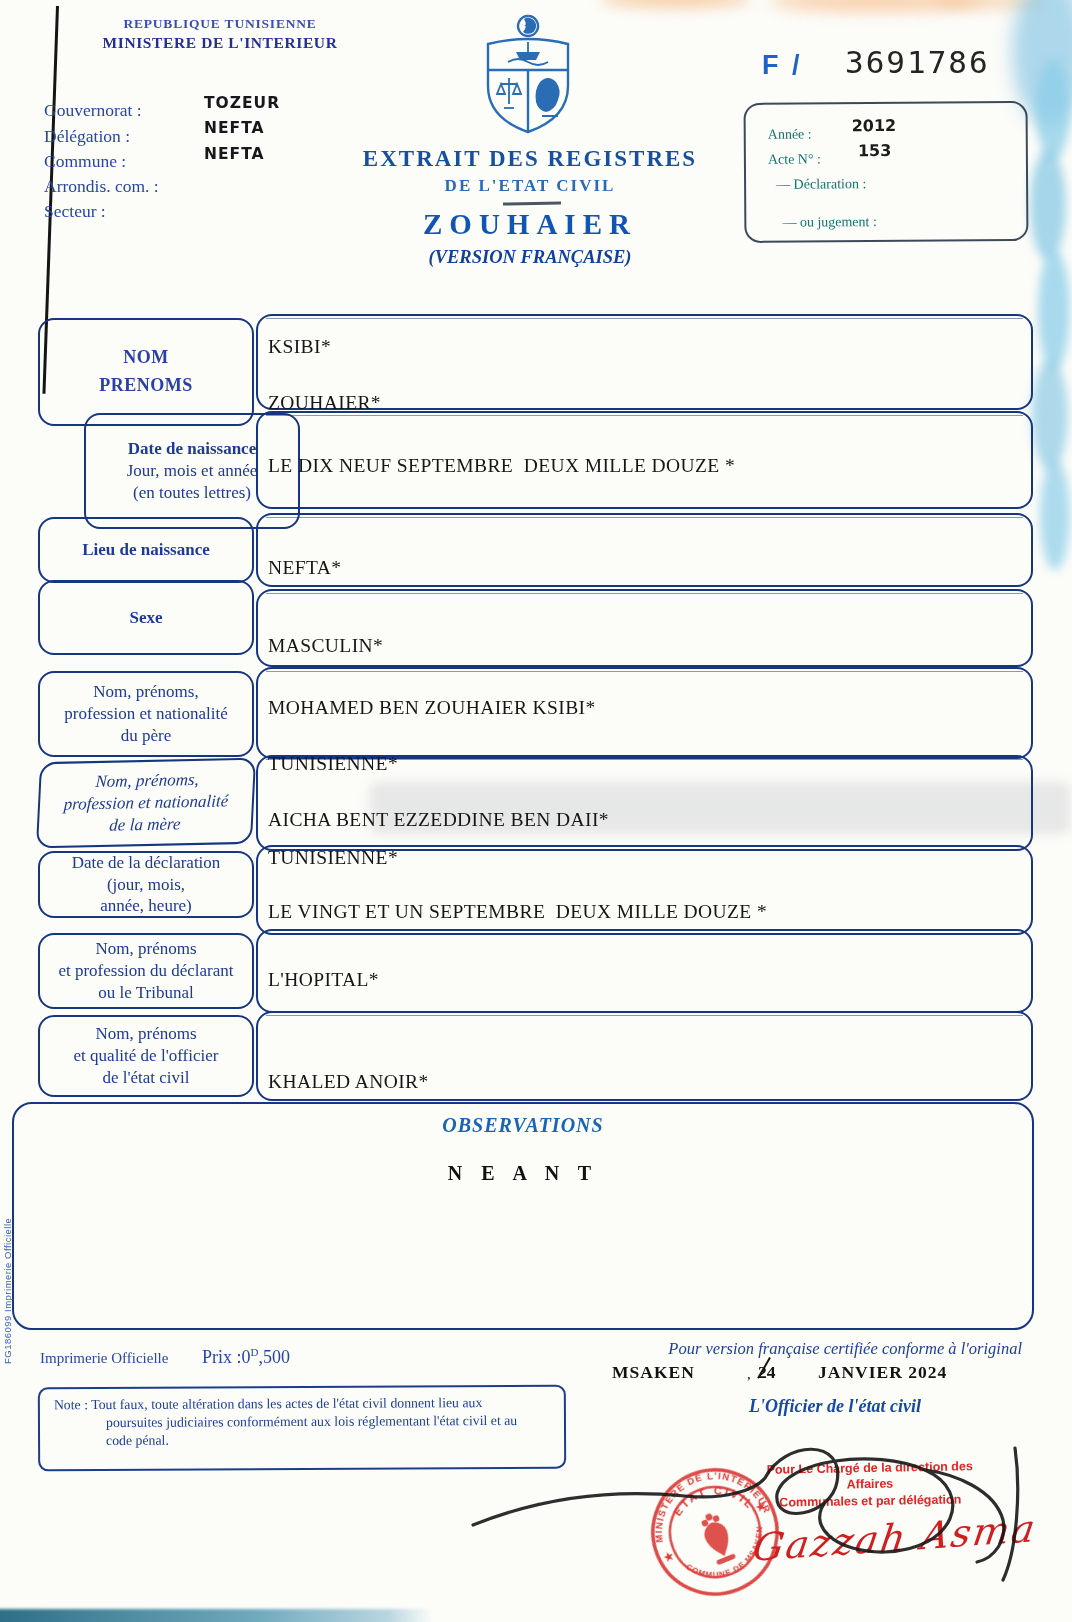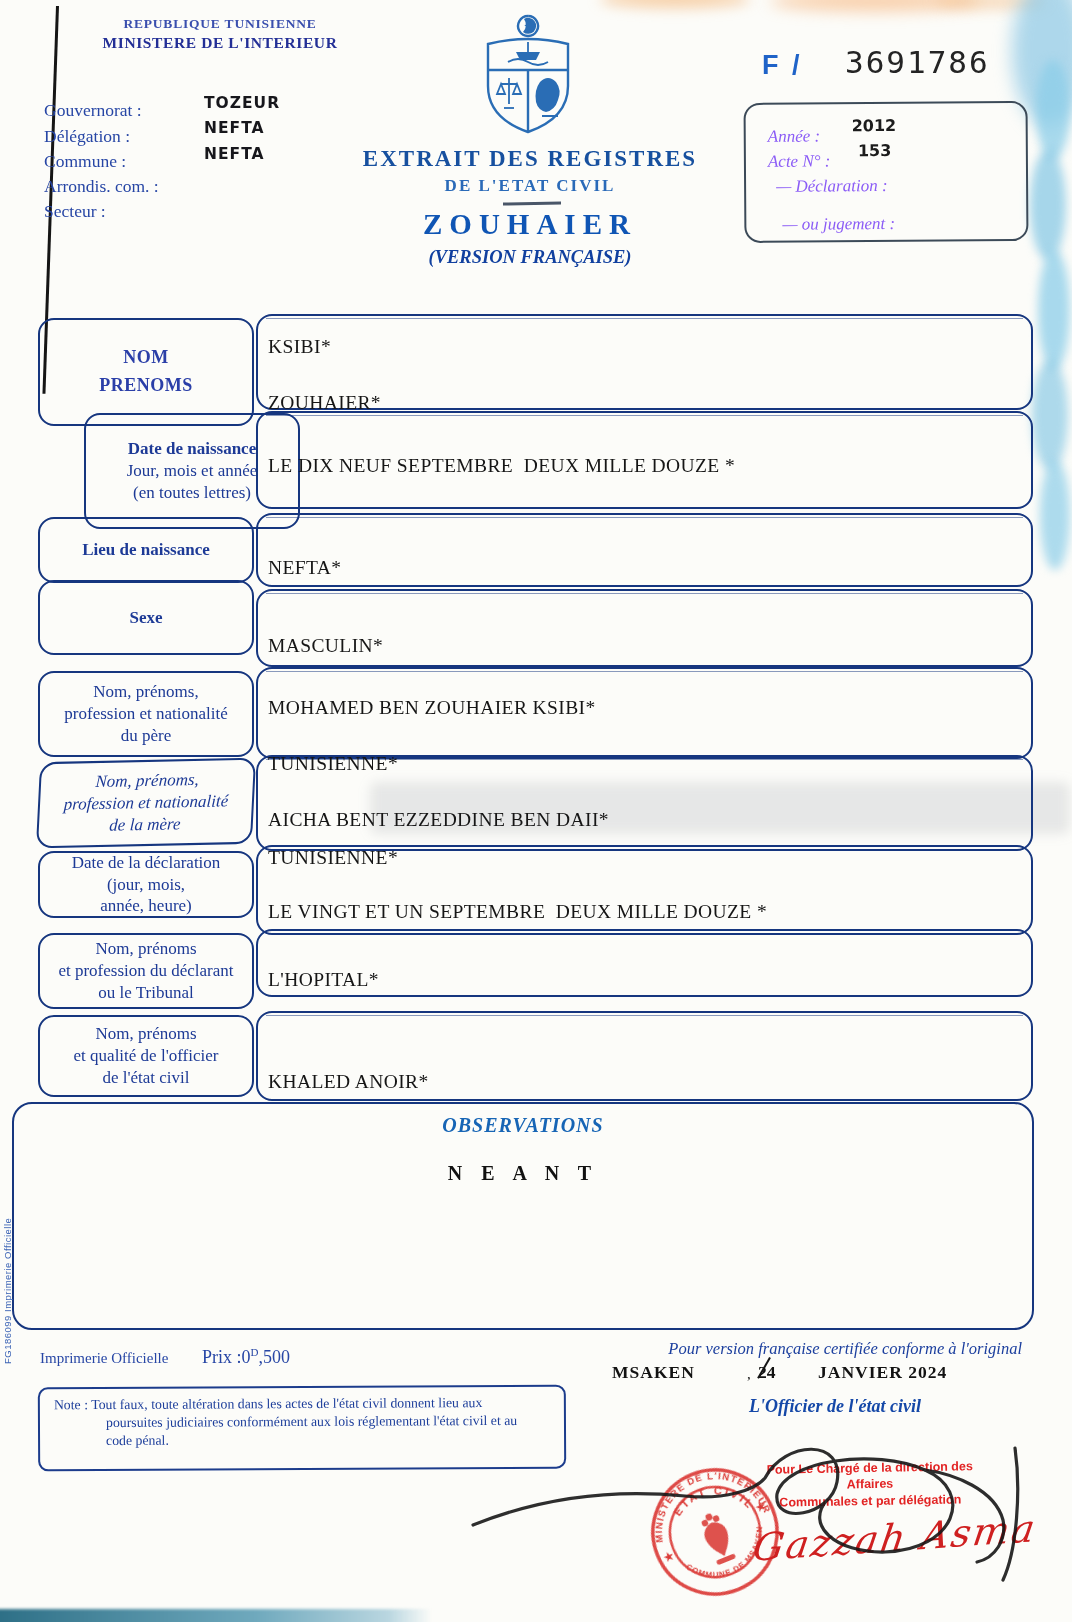--- a/index.html
+++ b/index.html
@@ -26,21 +26,21 @@
   .t4{position:absolute;left:300px;top:247px;width:460px;text-align:center;font-size:18.5px;
       font-weight:bold;font-style:italic;color:#11409f;}
   
   .serial-f{position:absolute;left:762px;top:50px;font-family:"Liberation Sans",sans-serif;
             font-size:27px;font-weight:bold;color:#1f63c8;letter-spacing:3px;}
   .serial-n{position:absolute;left:845px;top:44px;font-family:"DejaVu Sans Mono",monospace;
             font-size:31px;color:#242424;letter-spacing:2px;}
   .acte-box{position:absolute;left:744px;top:102px;width:284px;height:140px;border:2.5px solid #3c4a58;
             border-radius:16px;box-sizing:border-box;transform:rotate(-.4deg);}
   .acte-box span{position:absolute;}
-  .ab-lbl{font-size:17px;color:#8b5cf6;font-style:italic;}
+  .ab-lbl{font-size:14px;color:#0f766e;}
   .ab-val{font-family:"DejaVu Sans","Liberation Sans",sans-serif;font-size:16px;font-weight:bold;color:#1c1c1c;}
   
   .lbl-box{position:absolute;left:38px;width:216px;border:2.2px solid #16367f;border-radius:16px;
            box-sizing:border-box;display:flex;flex-direction:column;justify-content:center;
            align-items:center;text-align:center;color:#1d3a96;font-size:17px;line-height:1.28;}
   .val-box{position:absolute;left:256px;width:777px;border:2.2px solid #16367f;border-radius:16px;box-sizing:border-box;}
   .val-box::before{content:"";position:absolute;left:8px;right:8px;top:2px;border-top:1.4px solid rgba(22,54,127,.5);}
   .val{position:absolute;left:10px;font-size:19.5px;color:#161616;white-space:pre;letter-spacing:.4px;}
   .bold{font-weight:bold;}
   .r1l .ll{font-size:18px;font-weight:bold;color:#2b3fa8;letter-spacing:.5px;line-height:1.55;}
@@ -211,21 +211,21 @@
   <div class="val-box" style="top:845px;height:90px;">
     <span class="val" style="top:0px;">TUNISIENNE*</span>
     <span class="val" style="top:54px;">LE VINGT ET UN SEPTEMBRE  DEUX MILLE DOUZE *</span>
   </div>
 
   <div class="lbl-box" style="top:933px;height:76px;">
     <span class="ll">Nom, prénoms</span>
     <span class="ll">et profession du déclarant</span>
     <span class="ll">ou le Tribunal</span>
   </div>
-  <div class="val-box" style="top:929px;height:68px;">
+  <div class="val-box" style="top:929px;height:84px;">
     <span class="val" style="top:38px;">L'HOPITAL*</span>
   </div>
 
   <div class="lbl-box" style="top:1015px;height:82px;">
     <span class="ll">Nom, prénoms</span>
     <span class="ll">et qualité de l'officier</span>
     <span class="ll">de l'état civil</span>
   </div>
   <div class="val-box" style="top:1011px;height:90px;">
     <span class="val" style="top:58px;">KHALED ANOIR*</span>

